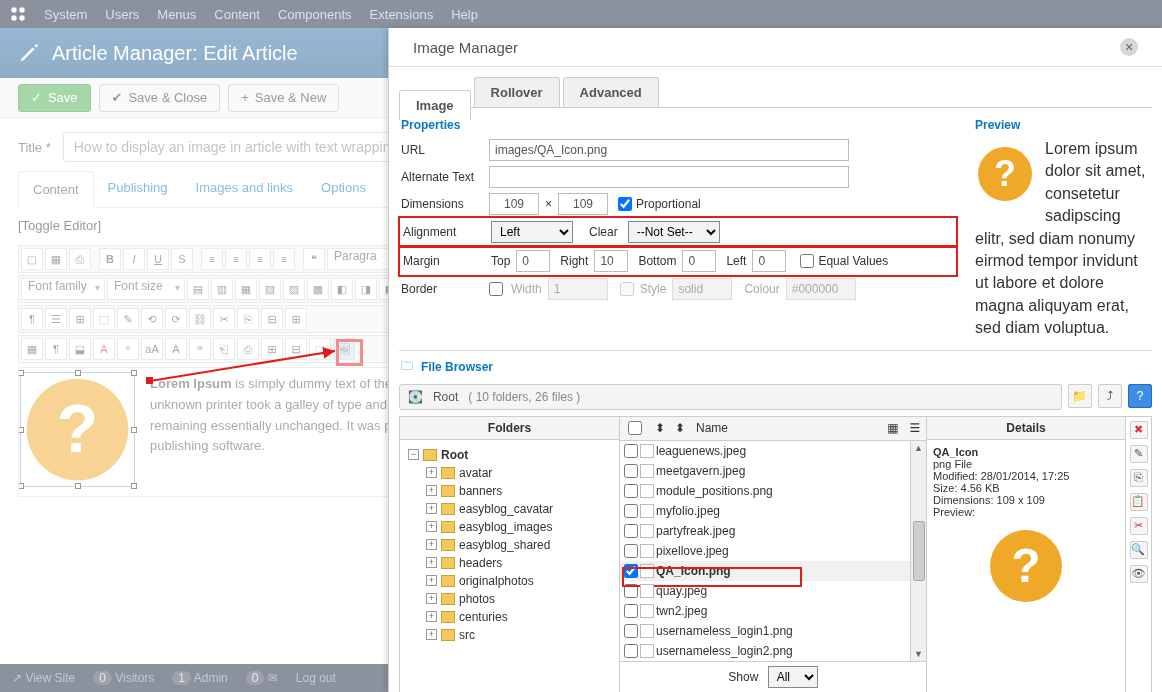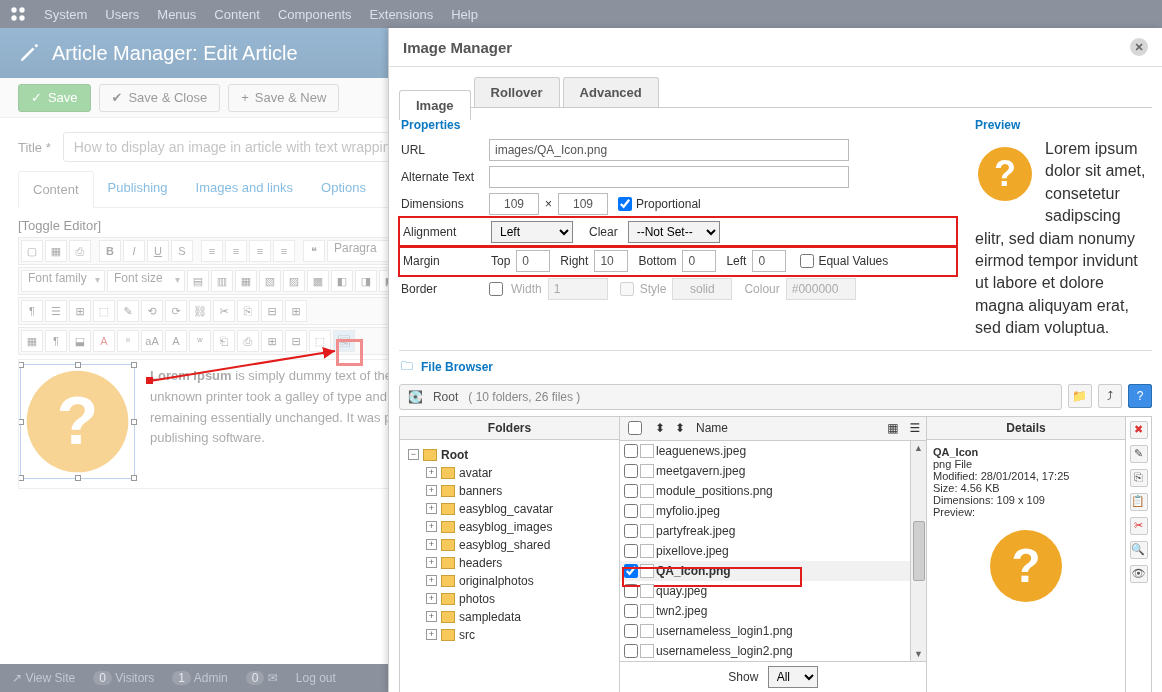--- a/index.html
+++ b/index.html
@@ -13,38 +13,38 @@
   .actionbar{height:40px;background:#f5f5f5;border-bottom:1px solid #ddd;display:flex;align-items:center;padding:0 18px;gap:8px}
   .btn{display:inline-flex;align-items:center;gap:6px;height:28px;padding:0 12px;border:1px solid #bbb;border-radius:3px;background:#f3f3f3;font-size:13px;color:#333;cursor:pointer}
   .btn.green{background:#4caf50;border-color:#3e8e41;color:#fff}
   .titlearea{padding:14px 18px 8px;display:flex;align-items:center;gap:12px}
   .titlearea label{font-size:13px;color:#555}
   .title-input{flex:0 0 690px;height:30px;border:1px solid #ccc;border-radius:3px;padding:0 10px;font-size:14px;color:#888}
   .tabs{display:flex;gap:0;border-bottom:1px solid #ddd;margin:0 18px;font-size:13px}
   .tabs .tab{padding:10px 14px;color:#0a78c2;cursor:pointer}
   .tabs .tab.active{color:#555;border:1px solid #ddd;border-bottom:1px solid #fff;border-radius:3px 3px 0 0;position:relative;top:1px;background:#fff}
   .editor-zone{margin:10px 18px 0}
-  .toggle{font-size:13px;color:#333;margin-bottom:4px;display:inline-block}
+  .toggle{font-size:13px;color:#333;margin-bottom:12px;display:inline-block}
   .toolbar-row{display:flex;align-items:center;gap:2px;border:1px solid #d6d6d6;background:#f4f4f4;padding:2px;margin-bottom:2px}
   .tbtn{width:22px;height:22px;border:1px solid #d6d6d6;background:#fff;display:flex;align-items:center;justify-content:center;font-size:11px;color:#555;cursor:pointer}
   .tdrop{height:22px;border:1px solid #d6d6d6;background:#fff;padding:0 16px 0 6px;font-size:12px;color:#555;position:relative}
   .tdrop::after{content:"▾";position:absolute;right:4px;top:3px;font-size:10px;color:#888}
   .highlight-box{border:3px solid #e21b1b;position:absolute}
   .hl-img{left:336px;top:339px;width:27px;height:27px}
   .canvas{border:1px solid #ddd;margin-top:4px;padding:6px;position:relative;height:130px;overflow:hidden}
   .sel{border:1px solid #7aa6e0;position:absolute;left:1px;top:4px;width:115px;height:115px}
   .sel .h{width:6px;height:6px;background:#fff;border:1px solid #333;position:absolute}
   .canvas-text{font-size:13px;color:#555;line-height:1.6;margin-left:125px}
   .arrow-svg{position:absolute;left:140px;top:341px;width:220px;height:60px;z-index:10;pointer-events:none}
   .footer{position:absolute;bottom:0;left:0;right:0;height:28px;background:#16233a;color:#8a96aa;display:flex;align-items:center;padding:0 12px;gap:18px;font-size:12px}
   .badge{background:#3a4558;border-radius:8px;padding:0 6px;color:#cfd6e2}
 
   
   .modal{position:absolute;left:388px;top:28px;right:0;bottom:0;background:#fff;border-left:1px solid #ccc;z-index:20;box-shadow:-2px 0 6px rgba(0,0,0,.15);display:flex;flex-direction:column}
-  .modal-title{padding:10px 14px;font-size:15px;font-weight:bold;color:#555;border-bottom:1px solid #ddd;display:flex;justify-content:space-between;align-items:center}
+  .modal-title{padding:10px 24px;font-size:15px;font-weight:normal;color:#555;border-bottom:1px solid #ddd;display:flex;justify-content:space-between;align-items:center}
   .close-x{width:18px;height:18px;border-radius:50%;background:#d7d7d7;color:#666;display:flex;align-items:center;justify-content:center;font-size:11px;cursor:pointer}
   .modal-tabs{display:flex;margin:10px 10px 0;border-bottom:1px solid #ccc}
   .mtab{padding:7px 16px;font-size:13px;font-weight:bold;color:#555;border:1px solid #ccc;background:#f0f0f0;border-bottom:none;margin-right:3px;border-radius:3px 3px 0 0;cursor:pointer}
   .mtab.active{background:#fff;position:relative;top:13px}
   .props-row{display:flex;padding:4px 12px;gap:20px}
   .props-col{flex:1}
   .section-label{color:#0a78c2;font-weight:bold;font-size:12px;margin:6px 0 6px}
   .frow{display:flex;align-items:center;margin:3px 0;font-size:12px;color:#333;min-height:24px}
   .frow .lab{width:88px;color:#333}
   .finput{height:22px;border:1px solid #bbb;padding:0 5px;font-size:12px;color:#555}
@@ -304,21 +304,21 @@
         <input type="checkbox" class="chk" style="margin: 0px 4px;">
         <span>Equal Values</span>
       </div>
       <div class="frow">
         <span class="lab">Border</span>
         <input type="checkbox" class="chk" style="margin-right: 8px;">
         <span style="color:#aaa;margin-right:6px">Width</span>
         <input class="finput dis" style="width: 60px;" value="1">
         <input type="checkbox" class="chk" disabled="" style="margin: 0px 6px 0px 12px;">
         <span style="color:#aaa;margin-right:6px">Style</span>
-        <input class="finput dis" style="width: 60px; text-align: center;" value="solid">
+        <input class="finput dis" style="width: 60px;" value="solid">
         <span style="color:#aaa;margin:0 6px 0 12px">Colour</span>
         <input class="finput dis" style="width: 70px;" value="#000000">
       </div>
     </div>
 
     <div class="preview-box">
       <div class="section-label">Preview</div>
       <svg class="preview-img" viewBox="0 0 100 100">
           <circle cx="50" cy="50" r="45" class="icon-q"></circle>
           <text x="50" y="70" font-size="60" fill="#fff" text-anchor="middle" font-weight="bold">?</text>
@@ -389,21 +389,21 @@
                 <span>originalphotos</span>
               </div>
               <div class="tree-item tree-child">
                 <span class="exp">+</span>
                 <span class="fld"></span>
                 <span>photos</span>
               </div>
               <div class="tree-item tree-child">
                 <span class="exp">+</span>
                 <span class="fld"></span>
-                <span>sampledata</span>
+                <span>centuries</span>
               </div>
               <div class="tree-item tree-child">
                 <span class="exp">+</span>
                 <span class="fld"></span>
                 <span>src</span>
               </div>
             </div>
         </div>
       </div>
 

